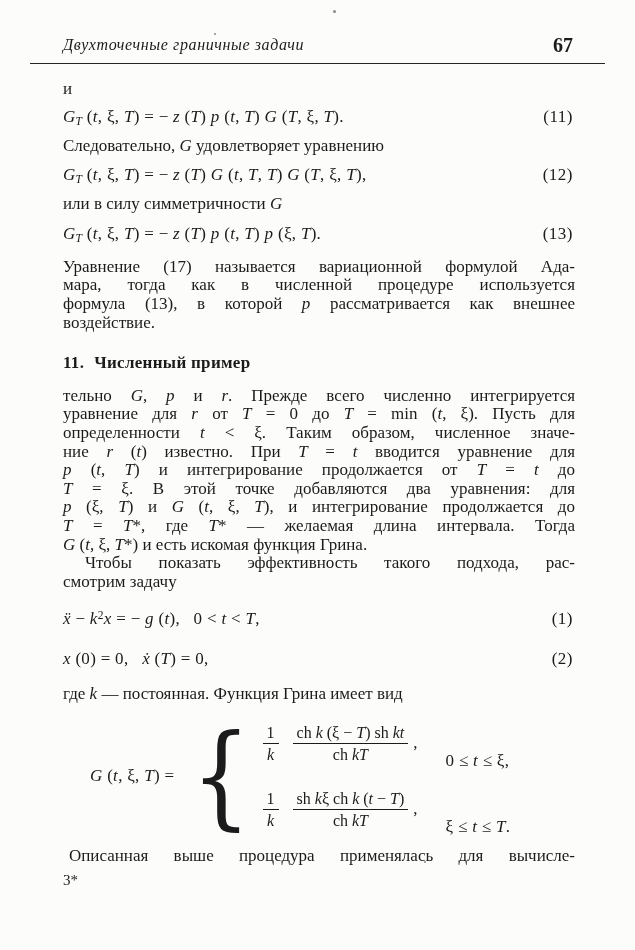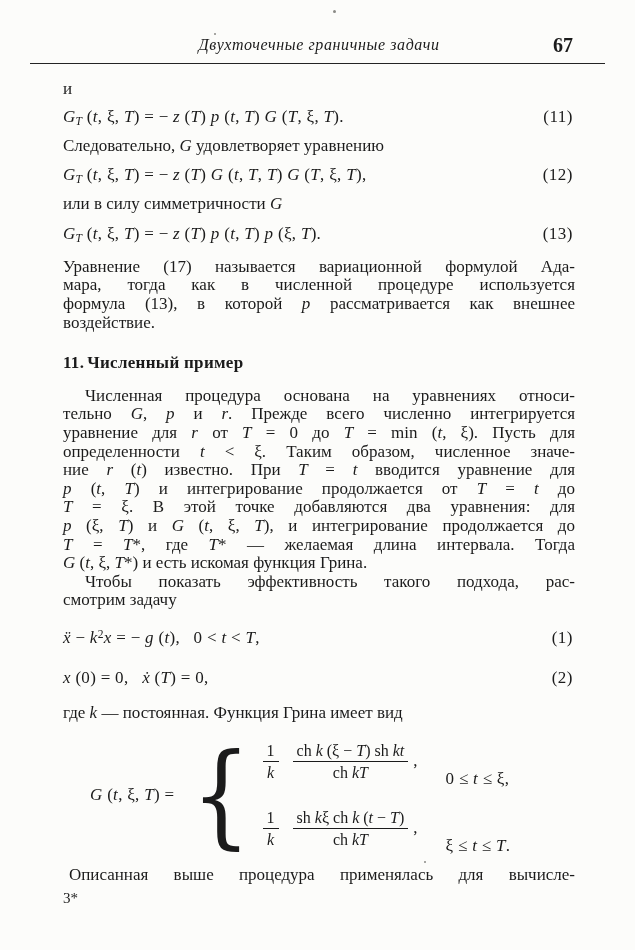--- a/index.html
+++ b/index.html
@@ -17,21 +17,21 @@
     line-height: 18.6px;
     overflow: hidden;
   }
   i { font-style: italic; }
   sub { font-size: 0.68em; vertical-align: -0.28em; line-height: 0; }
   sup { font-size: 0.68em; vertical-align: 0.45em; line-height: 0; }
 
   
   .header { position: relative; height: 26px; margin-bottom: 18px; }
   .header-title {
-    display: block; text-align: center;
+    display: block; text-align: left;
     font-style: italic; font-size: 16px; letter-spacing: 0.6px;
   }
   .page-num {
     position: absolute; right: 2px; top: 0;
     font-size: 20px; font-weight: bold; font-style: normal;
   }
   .header-rule {
     position: absolute; left: -33px; right: -30px; bottom: -2px;
     border-bottom: 1.6px solid #242424;
   }
@@ -50,21 +50,21 @@
   .eq-12 { margin: 8px 0 8px; }
   .eq-13 { margin: 8px 0 12px; }
   .eq-1  { margin: 16px 0 16px; }
   .eq-2  { margin: 12px 0 14px; }
 
   
   .section-heading {
     font-weight: bold; font-size: 17px; letter-spacing: 0.3px;
     margin: 22px 0 14px;
   }
-  .section-heading .sec-title { margin-left: 3px; }
+  .section-heading .sec-title { margin-left: 10px; }
 
   
   .green { display: flex; align-items: center; margin: 12px 0 10px 27px; }
   .green-lhs { margin-right: 14px; letter-spacing: 0.3px; white-space: nowrap; }
   .green-brace {
     font-family: "DejaVu Serif", "Liberation Serif", serif;
     font-size: 104px; line-height: 104px; font-weight: 400;
     transform: scaleY(1.08) scaleX(0.9);
     margin-right: 8px;
   }
@@ -127,21 +127,20 @@
     <div class="tline">мара, тогда как в численной процедуре используется</div>
     <div class="tline">формула (13), в которой <i>p</i> рассматривается как внешнее</div>
     <div class="tline endline">воздействие.</div>
   </div>
 
   <div class="section-heading">
     <span class="sec-num">11.</span><span class="sec-title">Численный пример</span>
   </div>
 
   <div>
-    <div class="tline indent">Численная процедура основана на уравнениях относи-</div>
     <div class="tline">тельно <i>G</i>, <i>p</i> и <i>r</i>. Прежде всего численно интегрируется</div>
     <div class="tline">уравнение для <i>r</i> от <i>T</i> = 0 до <i>T</i> = min (<i>t</i>, ξ). Пусть для</div>
     <div class="tline">определенности <i>t</i> &lt; ξ. Таким образом, численное значе-</div>
     <div class="tline">ние <i>r</i> (<i>t</i>) известно. При <i>T</i> = <i>t</i> вводится уравнение для</div>
     <div class="tline"><i>p</i> (<i>t</i>, <i>T</i>) и интегрирование продолжается от <i>T</i> = <i>t</i> до</div>
     <div class="tline"><i>T</i> = ξ. В этой точке добавляются два уравнения: для</div>
     <div class="tline"><i>p</i> (ξ, <i>T</i>) и <i>G</i> (<i>t</i>, ξ, <i>T</i>), и интегрирование продолжается до</div>
     <div class="tline"><i>T</i> = <i>T</i>*, где <i>T</i>* — желаемая длина интервала. Тогда</div>
     <div class="tline endline"><i>G</i> (<i>t</i>, ξ, <i>T</i>*) и есть искомая функция Грина.</div>
   </div>

